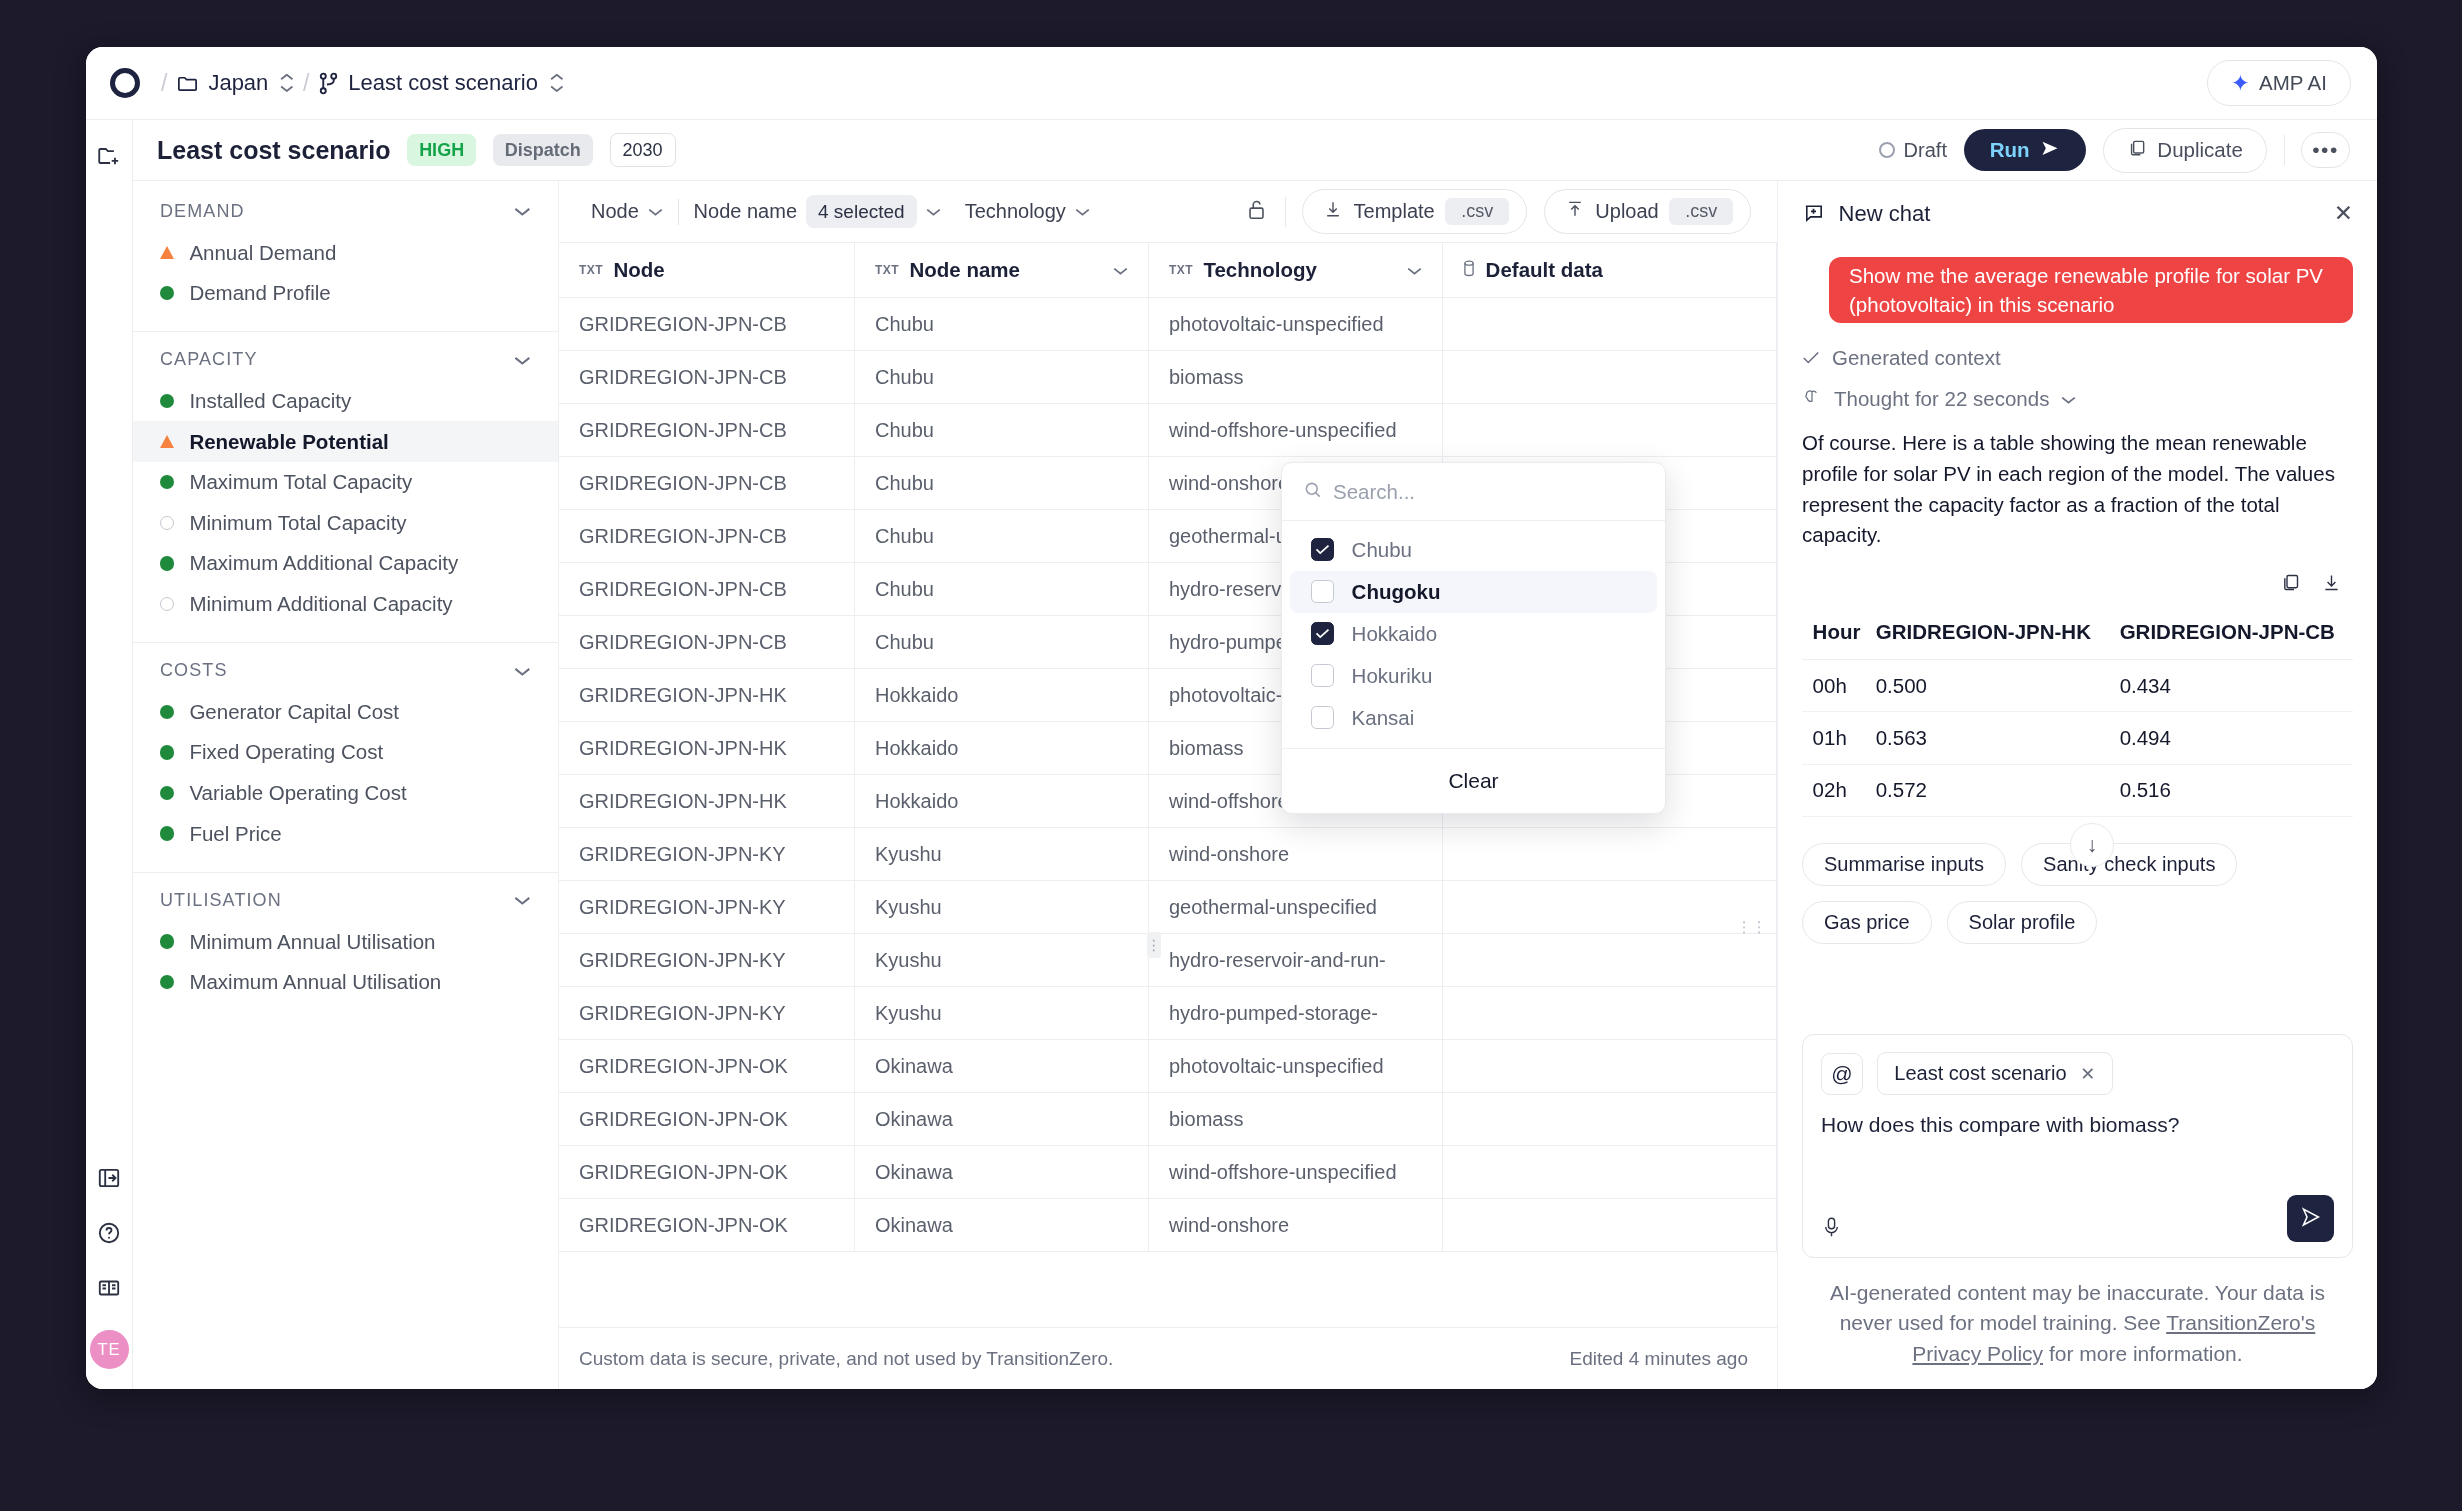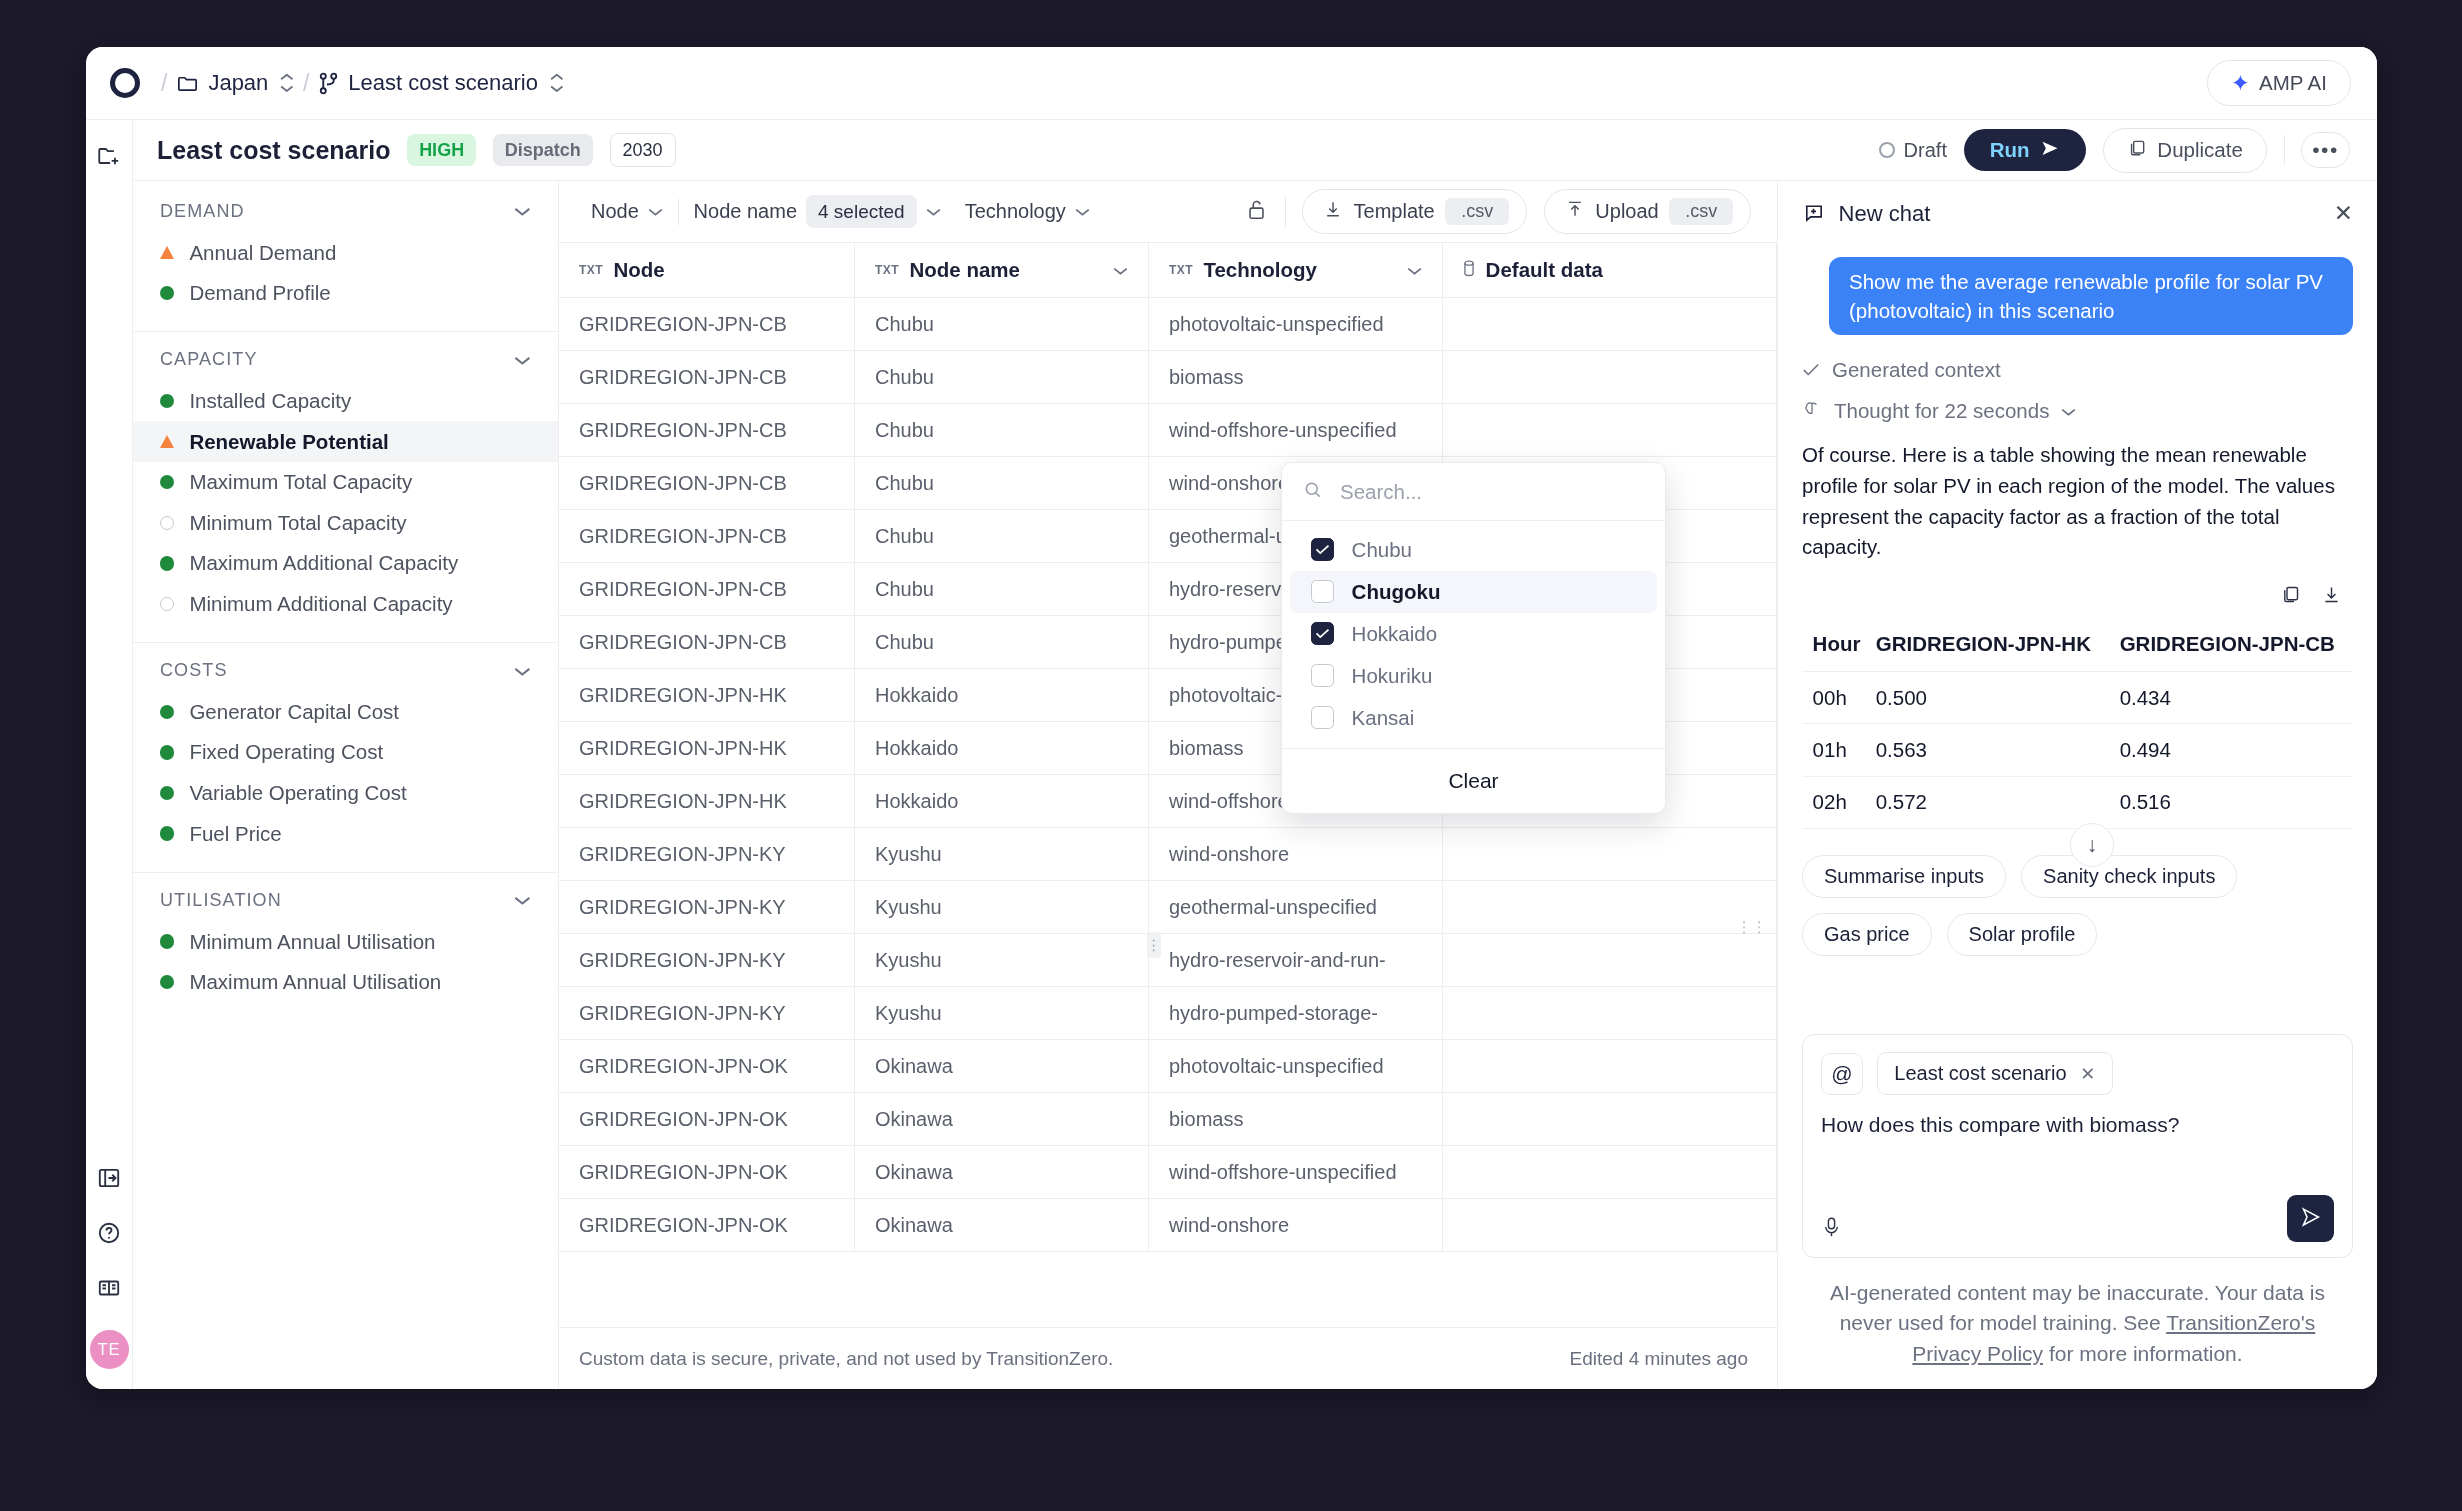--- a/index.html
+++ b/index.html
@@ -226,21 +226,21 @@
     left: 722px; top: 281px;
     width: 385px;
     background: #fff;
     border: 0.8px solid #e8eaee;
     border-radius: 10.6px;
     box-shadow: 0 10.6px 33px rgba(20,24,43,0.14);
     overflow: hidden;
     z-index: 40;
   }
   .pop-search {
-    height: 58px; display: flex; align-items: center; gap: 17px;
+    height: 58px; display: flex; align-items: center; gap: 10px;
     padding: 0 21px; border-bottom: 0.8px solid #eceef1;
   }
   .pop-search input {
     border: none; outline: none; font-size: 20.5px; color: #2b3043;
     font-family: "Liberation Sans", sans-serif; width: 100%; background: transparent;
   }
   .pop-search input::placeholder { color: #9aa0ad; }
   .pop-list { height: 227px; overflow: hidden; padding: 7.6px 0 0; }
   .pop-item {
     display: flex; align-items: center; gap: 18px;
@@ -271,22 +271,22 @@
   }
   .chat-head {
     height: 65px; flex: 0 0 65px;
     display: flex; align-items: center; gap: 13.6px;
     padding: 0 24px;
   }
   .chat-head .title { font-size: 22px; color: #1c2138; }
   .chat-head .close { margin-left: auto; color: #4a4f5d; font-size: 23px; }
   .chat-scroll { flex: 1 1 auto; overflow: hidden; padding: 0 24px; }
   .bubble-user {
-    background: #3b82f6; color: #fff;
-    border-radius: 12px; padding: 10px 20px;
+    background: #ef4444; color: #fff;
+    border-radius: 12px; padding: 4px 20px;
     font-size: 20.5px; line-height: 1.42;
     margin: 10.6px 0 23px 27px;
   }
   .meta-line {
     display: flex; align-items: center; gap: 12px;
     font-size: 20.5px; color: #6b7180; margin-bottom: 16.7px;
   }
   .assist-text { font-size: 20.5px; line-height: 1.5; color: #14182b; margin-bottom: 21px; }
   .tbl-actions { display: flex; justify-content: flex-end; gap: 20px; padding-right: 10.6px; margin-bottom: 9px; color: #2b3043; }
   .mini-table { width: 100%; border-collapse: collapse; }

